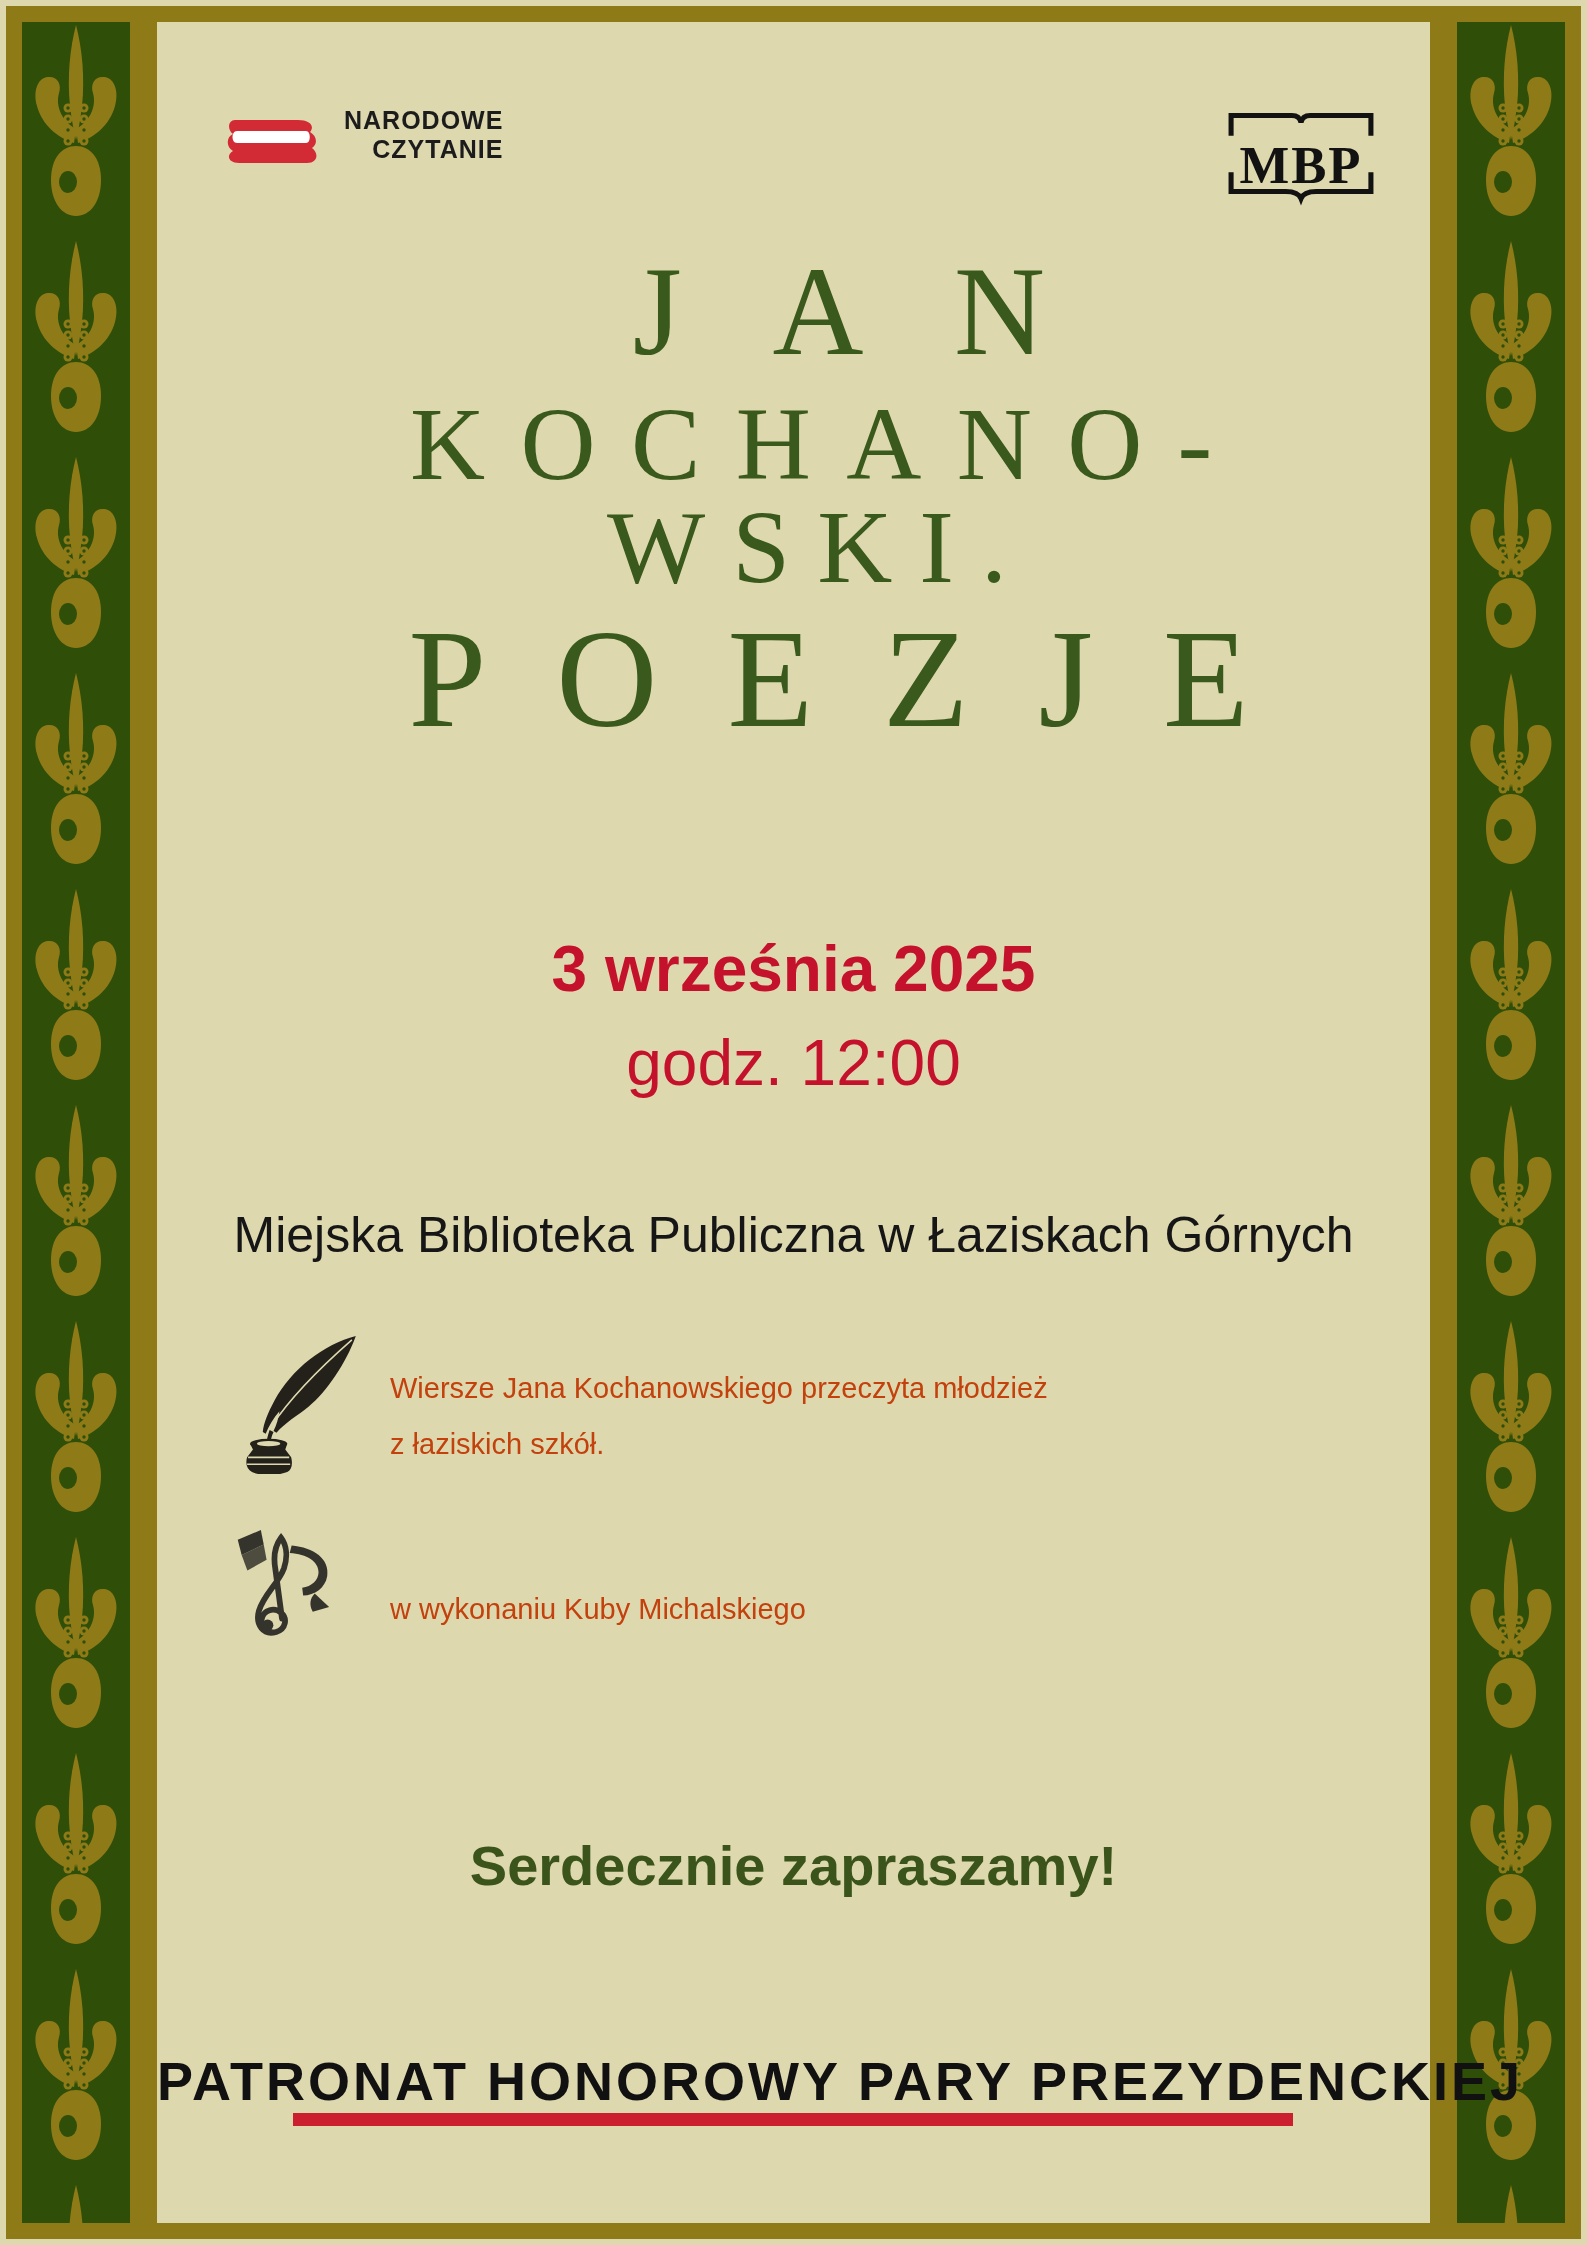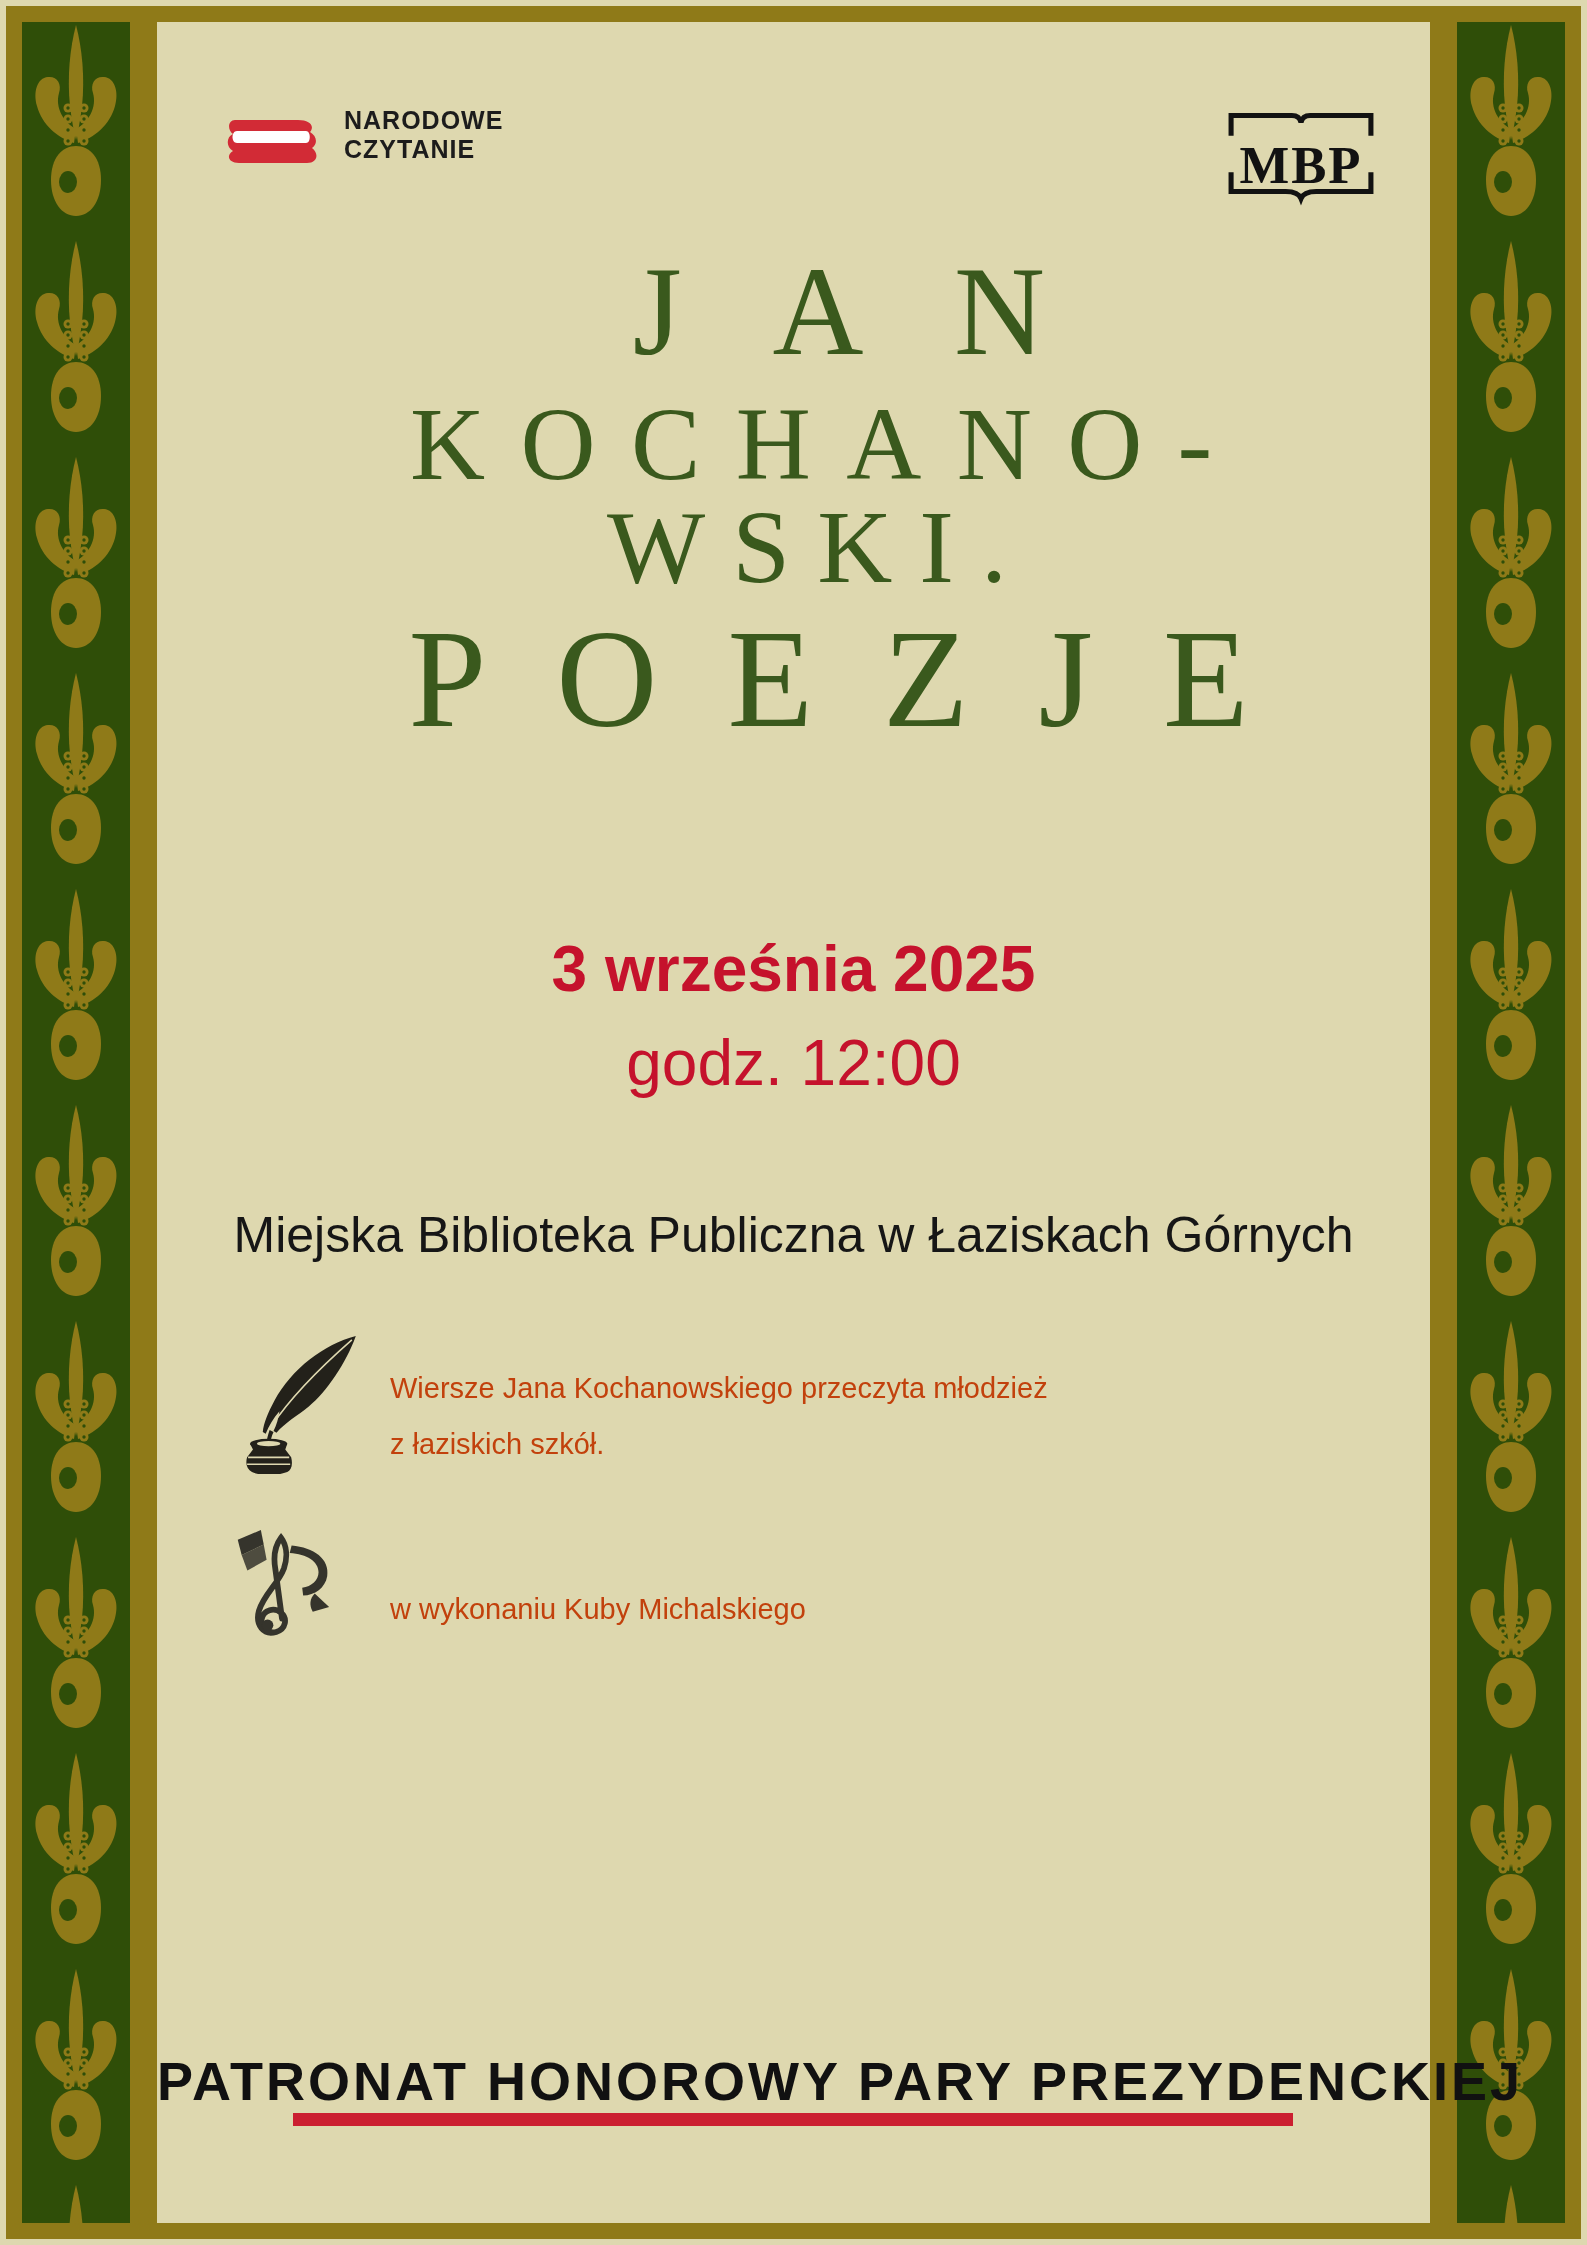--- a/index.html
+++ b/index.html
@@ -20,21 +20,21 @@
   }
   
   .band{position:absolute;top:22px;width:108px;height:2201px;}
   .band-left{left:22px;}
   .band-right{left:1457px;}
   .stripe{position:absolute;top:22px;width:27px;height:2201px;background:#8f7a18;}
   .stripe-left{left:130px;}
   .stripe-right{left:1430px;}
 
   
-  .nc-logo{position:absolute;left:222px;top:106px;display:flex;align-items:flex-start;}
+  .nc-logo{position:absolute;left:222px;top:106px;display:flex;align-items:flex-start;text-align:right;}
   .nc-logo svg{display:block;margin-top:10px;}
   .nc-text{
     margin-left:22px;
     font-size:25px;line-height:29px;font-weight:700;letter-spacing:1px;
     color:#1c1c1c;
   }
   .mbp-logo{position:absolute;left:1225px;top:101px;}
 
   
   .title-line{
@@ -187,17 +187,18 @@
       <path d="M6,22 L30,12 L33,27 L10,38 Z"></path>
       <path d="M10,38 L33,27 L36,43 L16,54 Z" opacity="0.85"></path>
       <path d="M62,28 C85,30 102,42 99,60 C97,72 86,80 74,80 L73,72 C83,71 90,64 90,56 C90,45 78,37 60,36 Z"></path>
       <path d="M86,78 L101,92 L84,97 C80,90 81,83 86,78 Z"></path>
     </g>
     <path d="M46,118 C36,120 29,113 31,104 C33,95 44,92 51,98 C58,104 56,115 46,118 C33,122 24,111 28,96 C33,79 48,68 54,52 C58,40 57,28 51,20 C45,28 43,40 45,52 L52,104" fill="none" stroke="#35342c" stroke-width="6" stroke-linecap="round"></path>
     <circle cx="37" cy="111" r="6" fill="#35342c"></circle>
   </svg>
   <div class="row-text" style="top:1595px">w wykonaniu Kuby Michalskiego</div>
 
+  <div class="center-line closing">Serdecznie zapraszamy!</div>
 
   <div class="center-line patronage">PATRONAT HONOROWY PARY PREZYDENCKIEJ</div>
   <div class="red-bar"></div>
 
 </div>
 
 </body></html>

